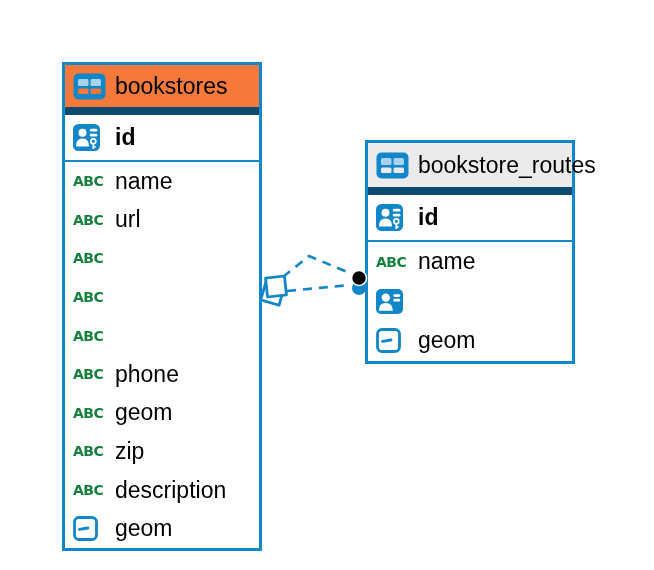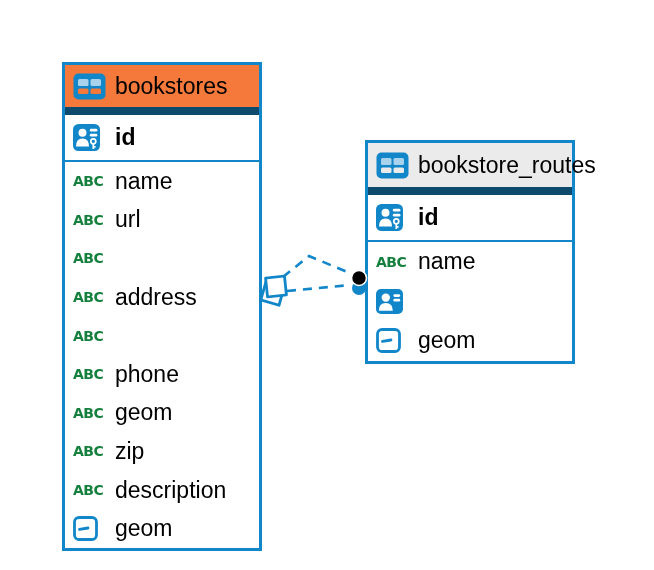--- a/index.html
+++ b/index.html
@@ -114,21 +114,20 @@
         </div>
         <div class="t-row" style="height: 38.6px;">
           <span class="icon abc-icon">ABC</span>
           <span class="col-name">url</span>
         </div>
         <div class="t-row" style="height: 38.6px;">
           <span class="icon abc-icon">ABC</span>
         </div>
         <div class="t-row" style="height: 38.6px;">
           <span class="icon abc-icon">ABC</span>
-          <span class="col-name">address</span>
         </div>
         <div class="t-row" style="height: 38.6px;">
           <span class="icon abc-icon">ABC</span>
         </div>
         <div class="t-row" style="height: 38.6px;">
           <span class="icon abc-icon">ABC</span>
           <span class="col-name">phone</span>
         </div>
         <div class="t-row" style="height: 38.6px;">
           <span class="icon abc-icon">ABC</span>

